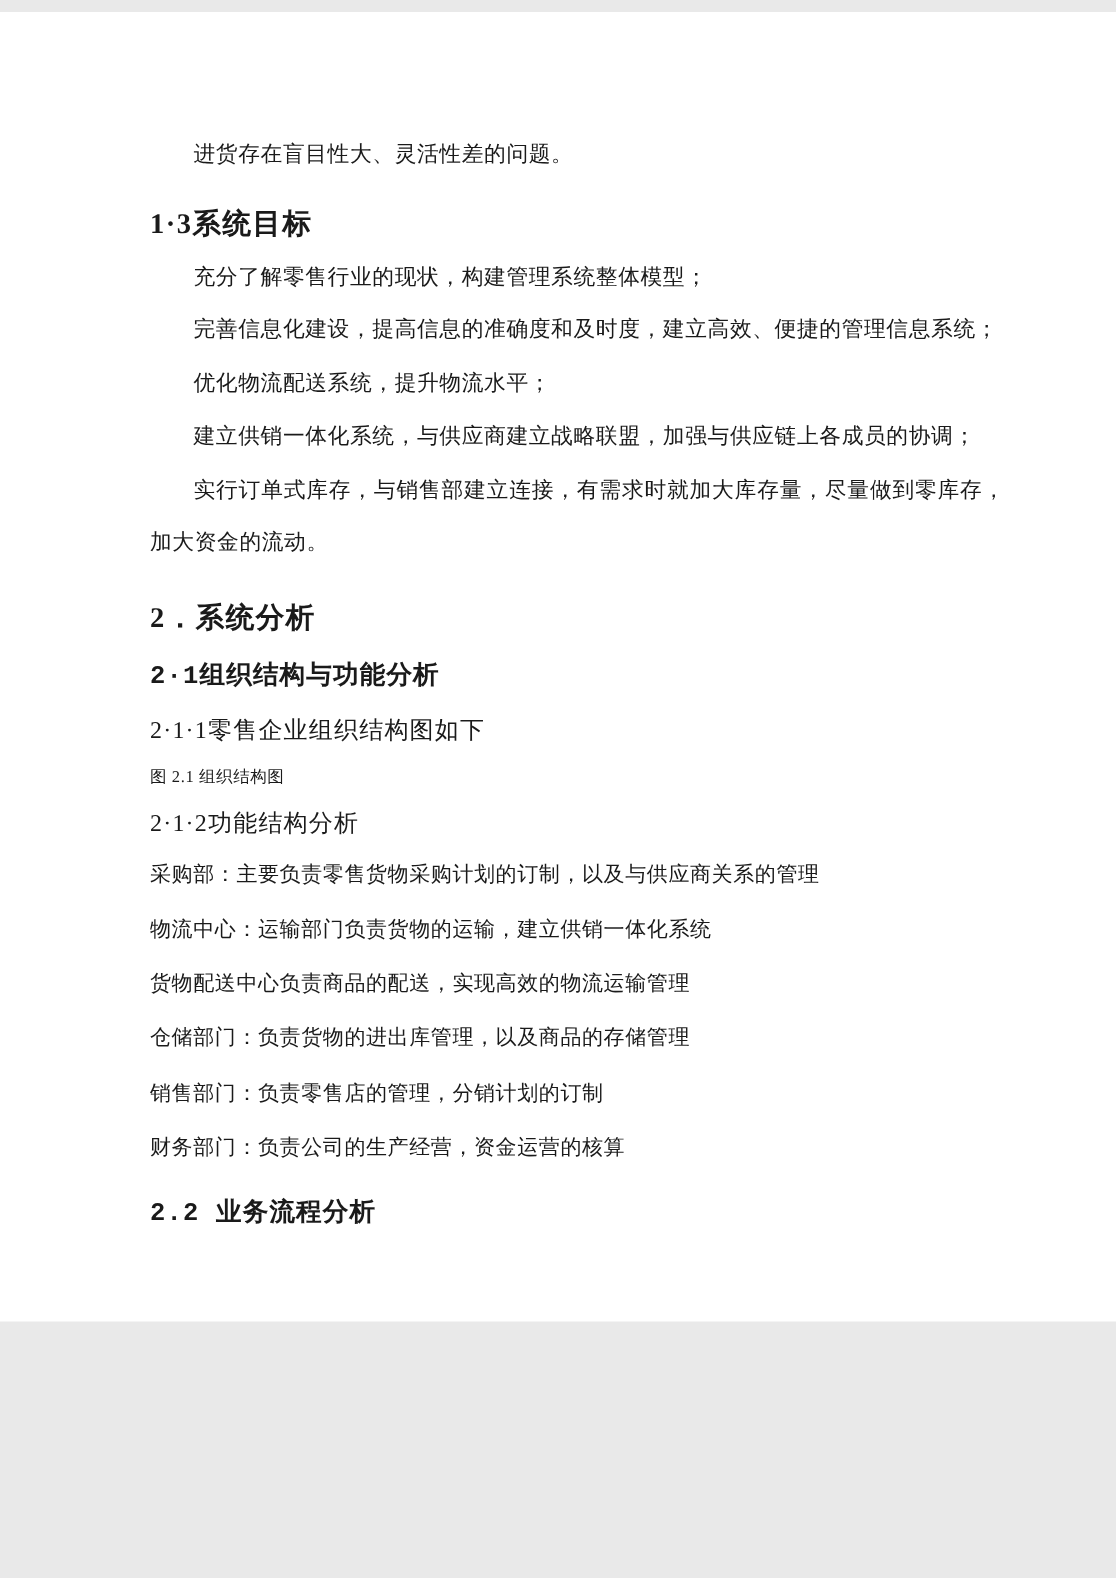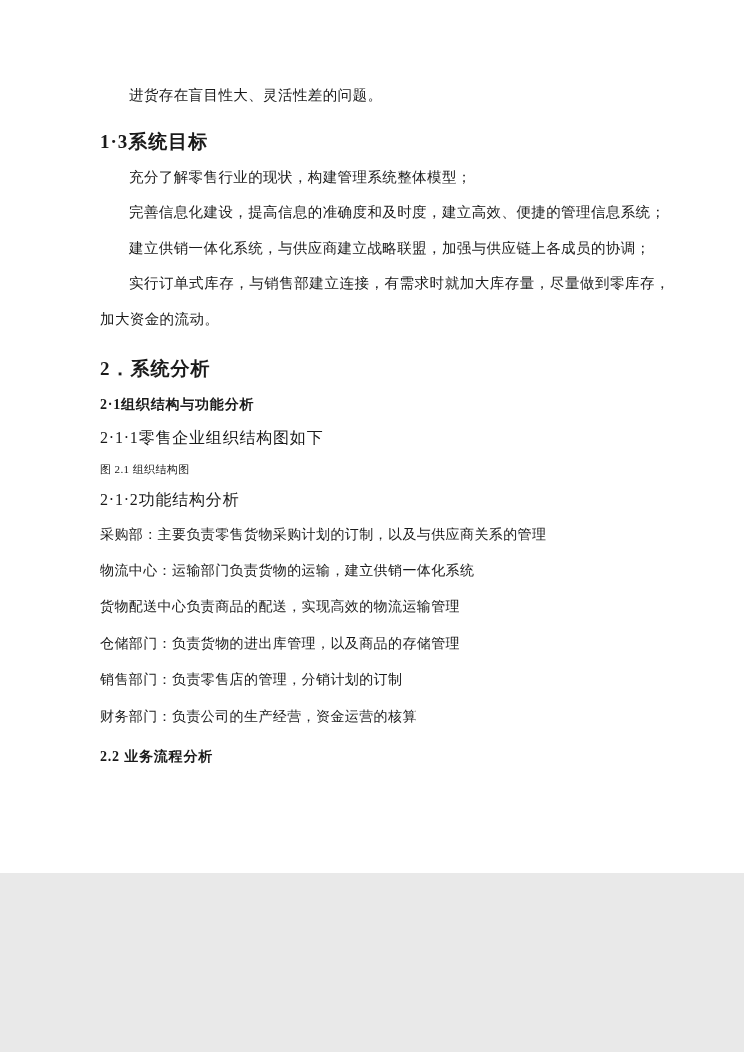--- a/index.html
+++ b/index.html
@@ -8,21 +8,21 @@
     background: #e9e9e9;
   }
   body {
     font-family: "Liberation Serif", "DejaVu Serif", serif;
   }
   .page {
     width: 744px;
     height: 873px;
     background: #ffffff;
     position: relative;
-    margin: 0 auto;
+    margin: 8px auto;
     box-sizing: border-box;
     overflow: hidden;
   }
   .page-inner {
     position: absolute;
     left: 100px;
     right: 74px;
     top: 78px;
   }
   .doc-text {
@@ -50,24 +50,25 @@
     margin: 10px 0 0 0;
     padding: 0;
     font-size: 19px;
     font-weight: 700;
     letter-spacing: 1px;
     line-height: 1.9;
   }
   h3.heading-sub {
     margin: 4px 0 0 0;
     padding: 0;
-    font-size: 14px;
+    font-size: 17px;
     font-weight: 700;
     letter-spacing: 0.8px;
     line-height: 2.0;
+    font-family: Liberation Mono, monospace;
   }
   h4.heading-subsub {
     margin: 2px 0 0 0;
     padding: 0;
     font-size: 16px;
     font-weight: 400;
     letter-spacing: 0.8px;
     line-height: 2.1;
   }
   .figure-caption {
@@ -84,20 +85,21 @@
 
 <div class="page">
   <div class="page-inner">
 
     <p class="doc-text body-indent">进货存在盲目性大、灵活性差的问题。</p>
 
     <h2 class="doc-text heading-num">1·3系统目标</h2>
 
     <p class="doc-text body-indent">充分了解零售行业的现状，构建管理系统整体模型；</p>
     <p class="doc-text body-indent">完善信息化建设，提高信息的准确度和及时度，建立高效、便捷的管理信息系统；</p>
+    <p class="doc-text body-indent">优化物流配送系统，提升物流水平；</p>
     <p class="doc-text body-indent">建立供销一体化系统，与供应商建立战略联盟，加强与供应链上各成员的协调；</p>
     <p class="doc-text body-indent">实行订单式库存，与销售部建立连接，有需求时就加大库存量，尽量做到零库存，加大资金的流动。</p>
 
     <div class="spacer-sm"></div>
 
     <h2 class="doc-text heading-num">2．系统分析</h2>
 
     <h3 class="doc-text heading-sub">2·1组织结构与功能分析</h3>
 
     <h4 class="doc-text heading-subsub">2·1·1零售企业组织结构图如下</h4>

